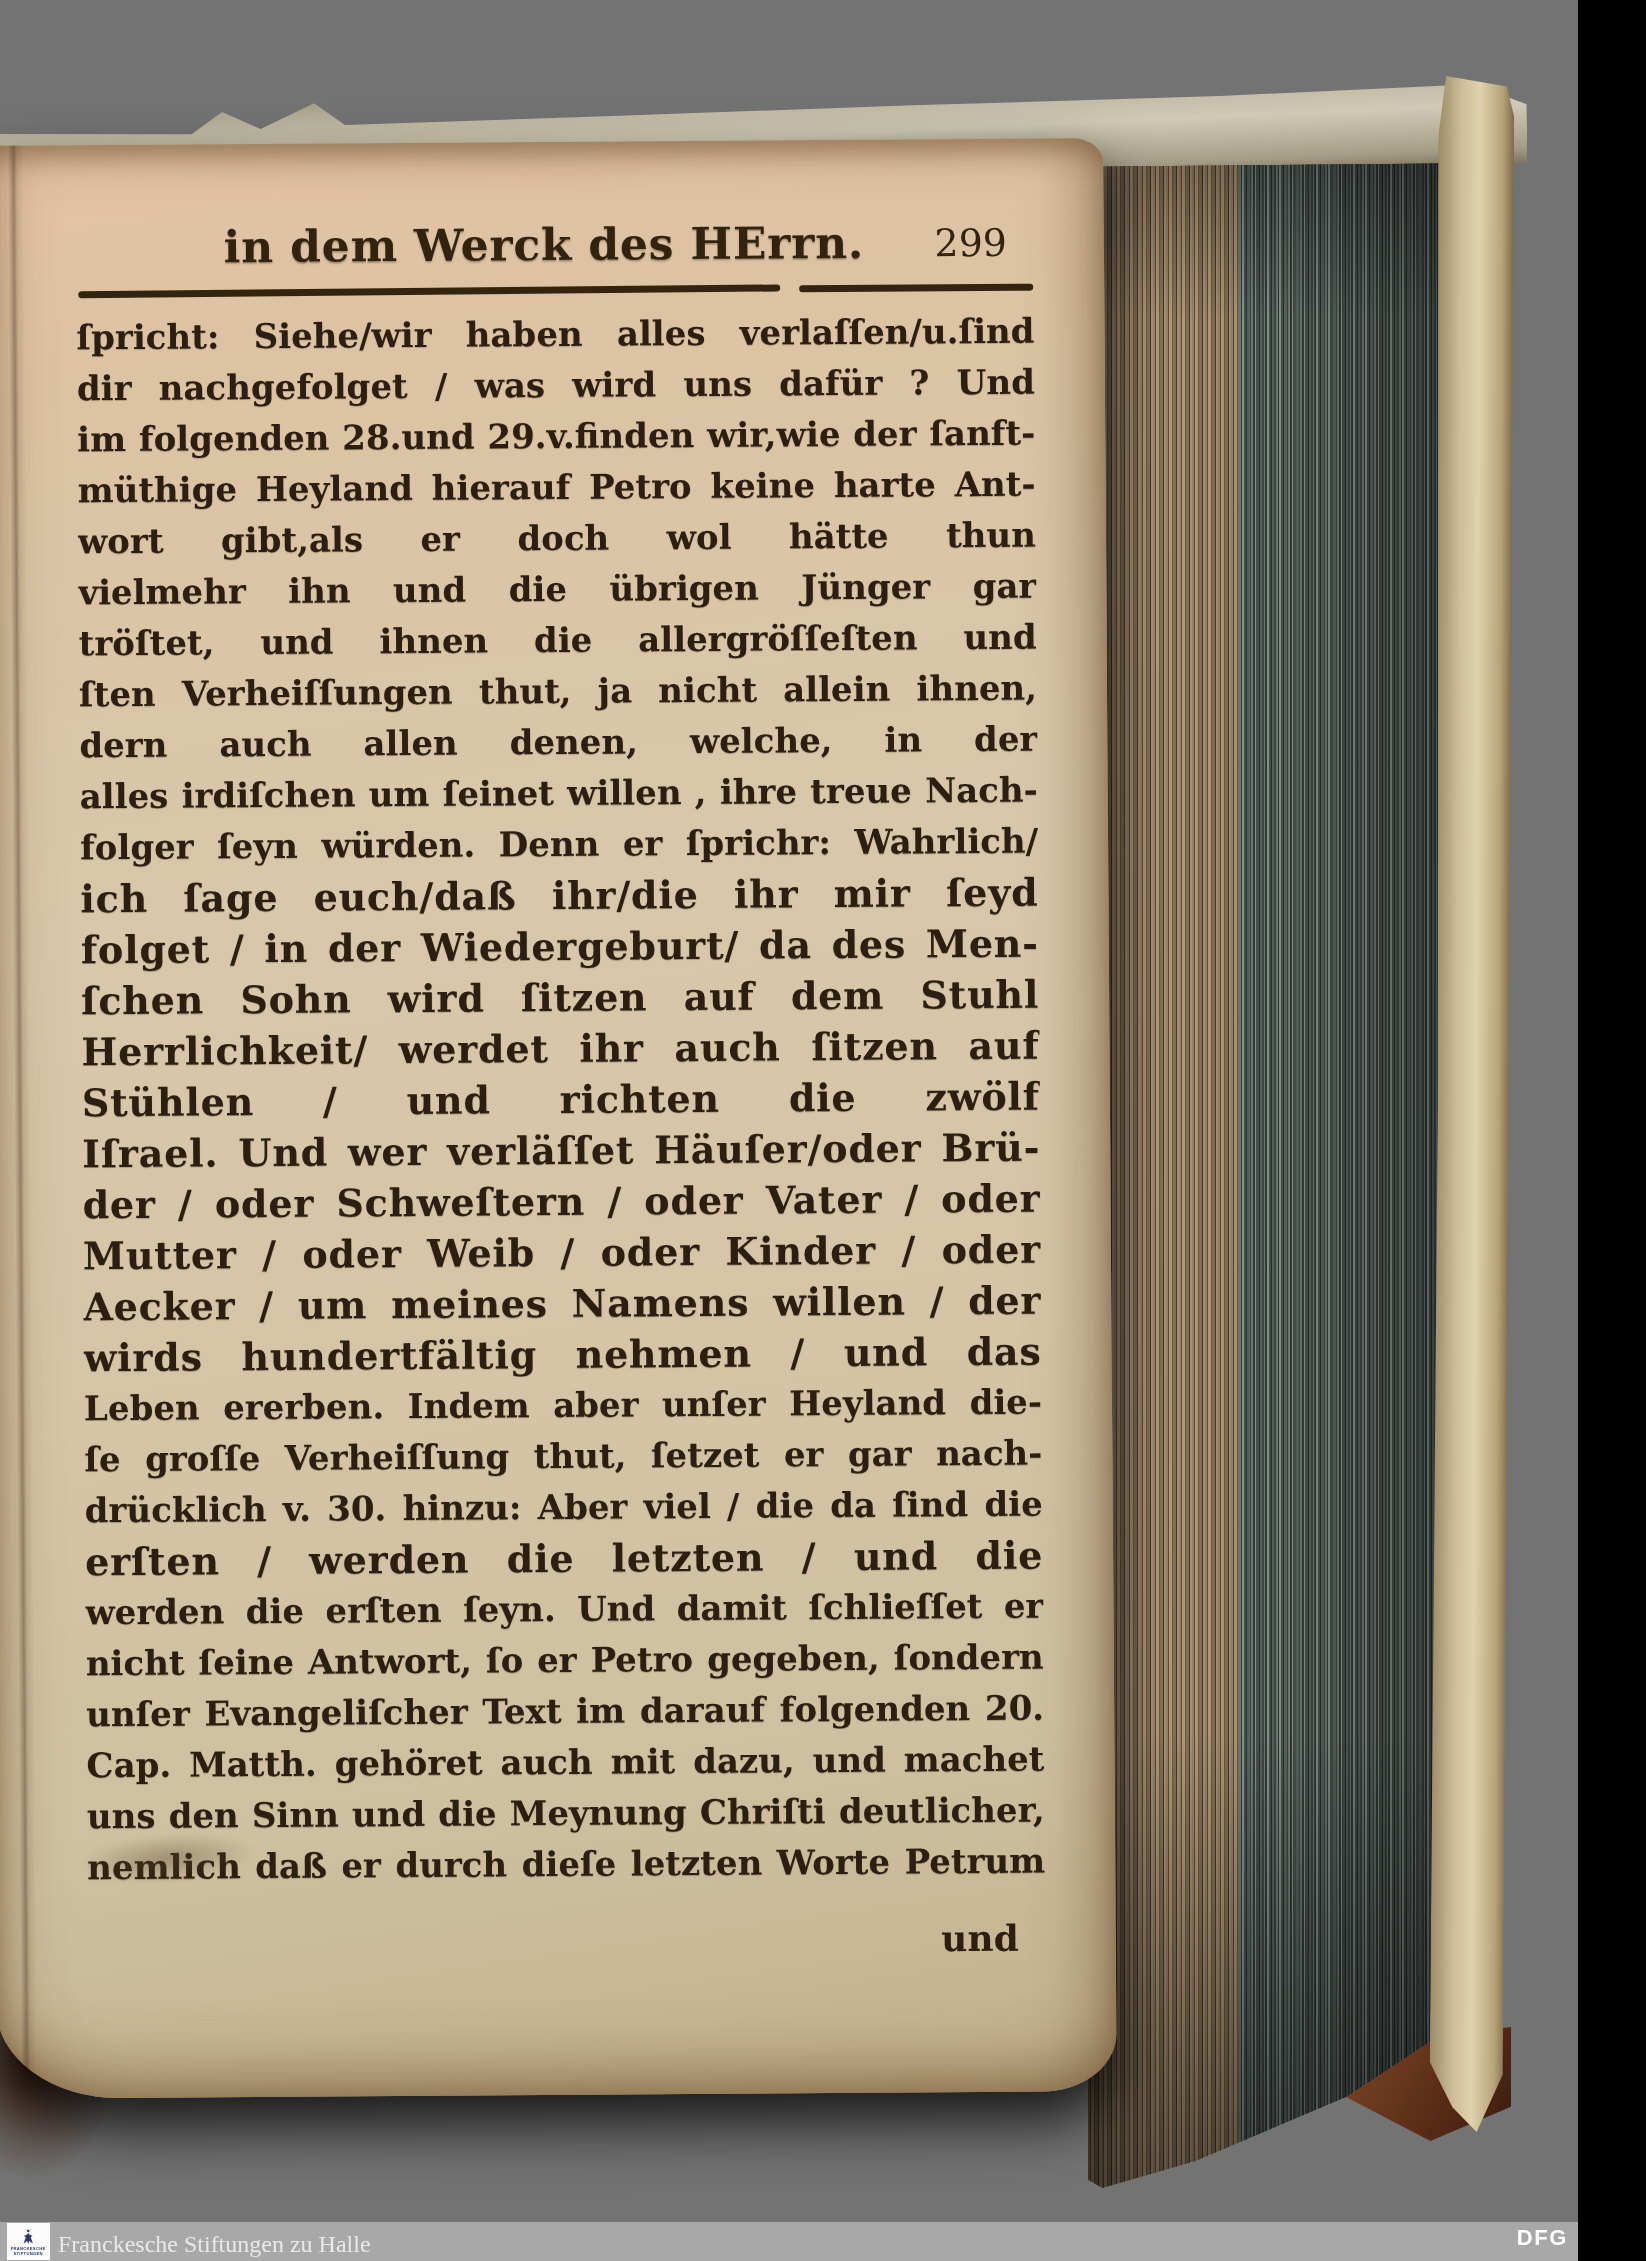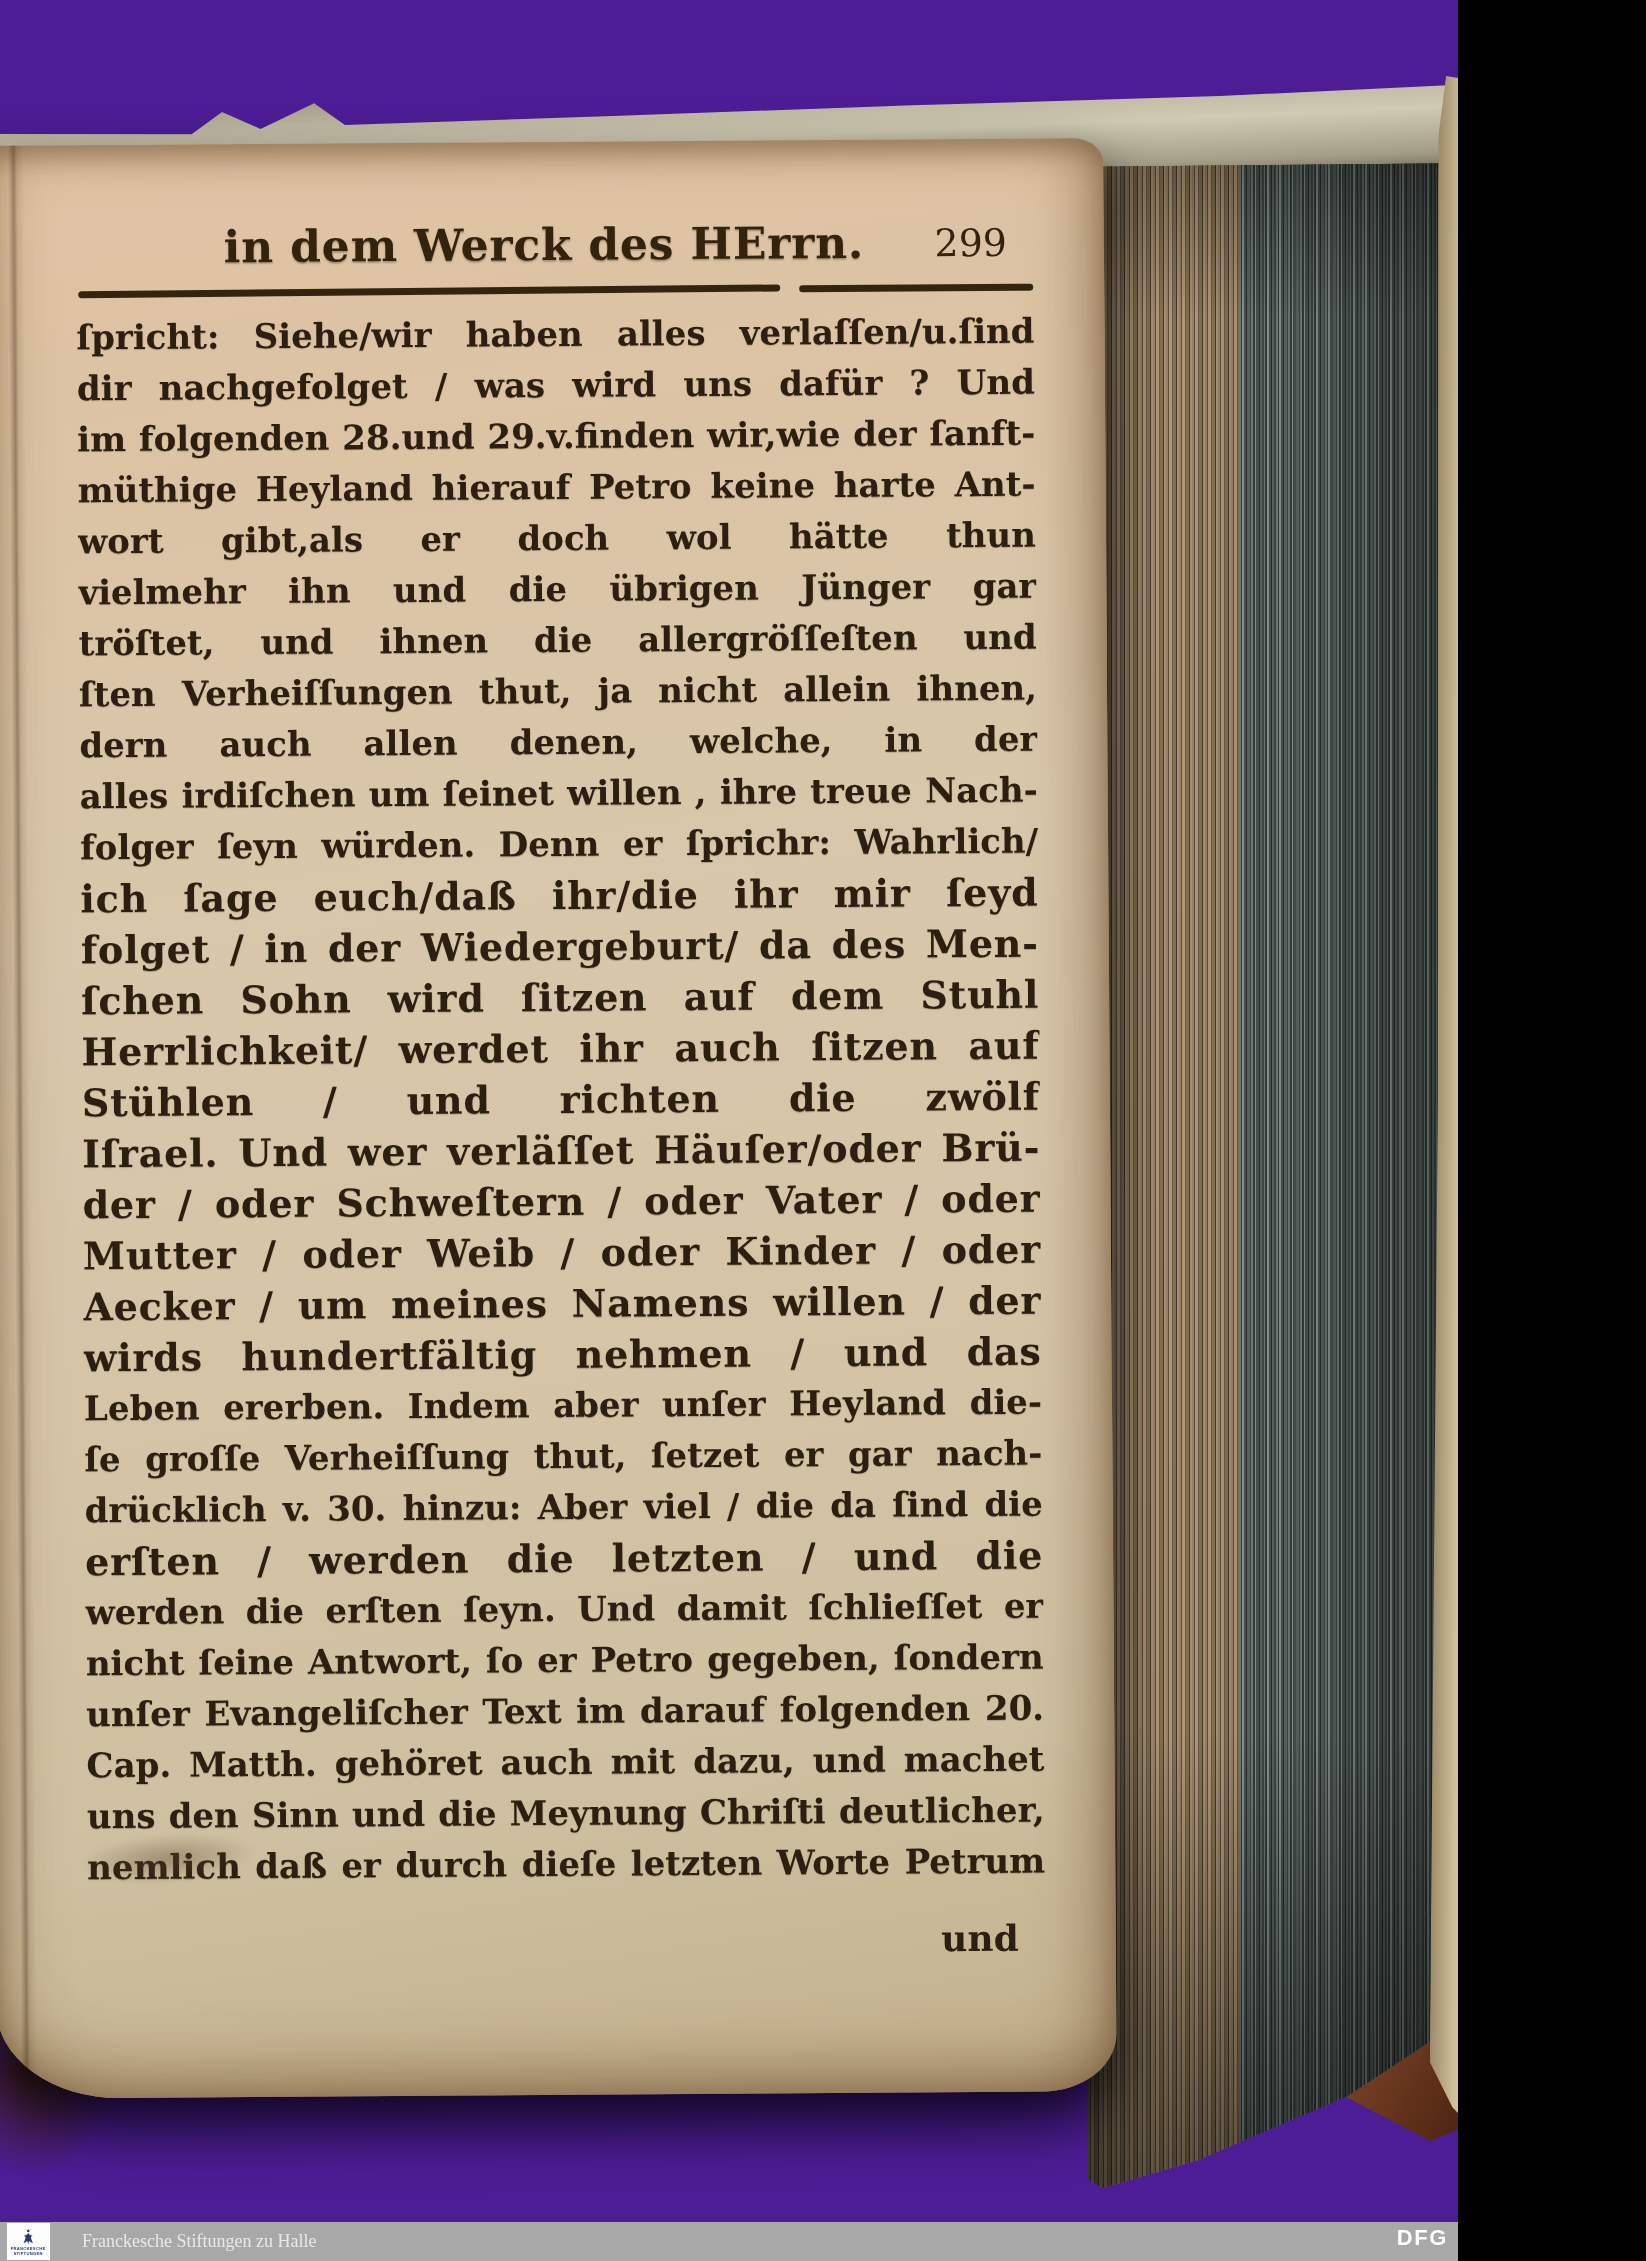--- a/index.html
+++ b/index.html
@@ -1,16 +1,16 @@
 <!DOCTYPE html>
 <html style="font-size:13px"><head>
 <meta charset="utf-8">
 <style>
   html,body{margin:0;padding:0;background:#000;}
-  .scene{position:relative;width:1458px;height:2261px;background:#4c1d95;overflow:hidden;
+  .scene{position:relative;width:1578px;height:2261px;background:#737373;overflow:hidden;
          font-family:"DejaVu Serif",serif;}
 
   
   .vellum-top{position:absolute;left:-8.2px;top:91px;width:1535px;height:79px;z-index:3;
     background:linear-gradient(178deg,#8e8873 0%,#bdb7a1 30%,#d0cab4 55%,#a59e87 88%,#7d7763 100%);
     clip-path:polygon(0 45%,13% 48%,15% 20%,17.5% 42%,21% 10%,23% 38%,40% 30%,60% 20%,80% 12%,96.5% 0,100% 26%,100% 100%,0 100%);
     transform:rotate(-0.55deg);}
 
   
   .fore-edge{position:absolute;left:1088px;top:114px;width:359px;height:2074px;z-index:2;
@@ -75,21 +75,21 @@
     filter:blur(2.5px);transform:rotate(-4deg);}
 
   
   .footer-bar{position:absolute;left:0;top:2222px;width:1646px;height:40px;background:#a8a8a8;z-index:10;}
   .logo-box{position:absolute;left:6.6px;top:2223px;width:43px;height:37px;background:#fcfcfc;z-index:11;
     display:flex;flex-direction:column;align-items:center;justify-content:center;}
   .logo-glyph{width:16.5px;height:18px;}
   .logo-text{font-family:"Liberation Sans",sans-serif;font-size:4.1px;line-height:5px;
     color:#2b3a6e;letter-spacing:0.3px;text-align:center;font-weight:700;}
   .institution{position:absolute;left:58px;top:2231px;z-index:11;
-    font-family:"Liberation Serif",serif;font-size:18px;color:#e9e9e9;margin-left:24px;}
+    font-family:"Liberation Serif",serif;font-size:24px;color:#e9e9e9;}
   .dfg{position:absolute;right:10px;top:2225px;z-index:11;
     font-family:"Liberation Sans",sans-serif;font-weight:800;font-size:22px;
     color:#fff;letter-spacing:1.6px;}
 </style>
 </head>
 <body>
 
 <div class="scene">
 
   <div class="bottom-left-dark"></div>

